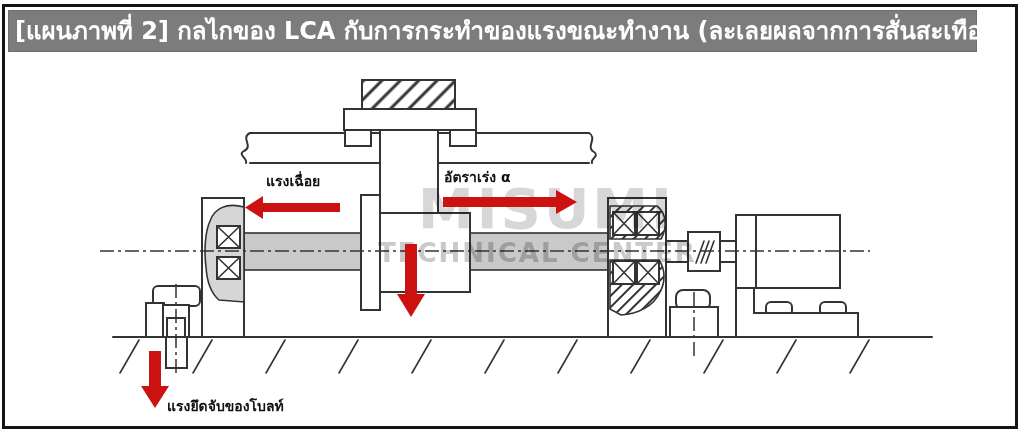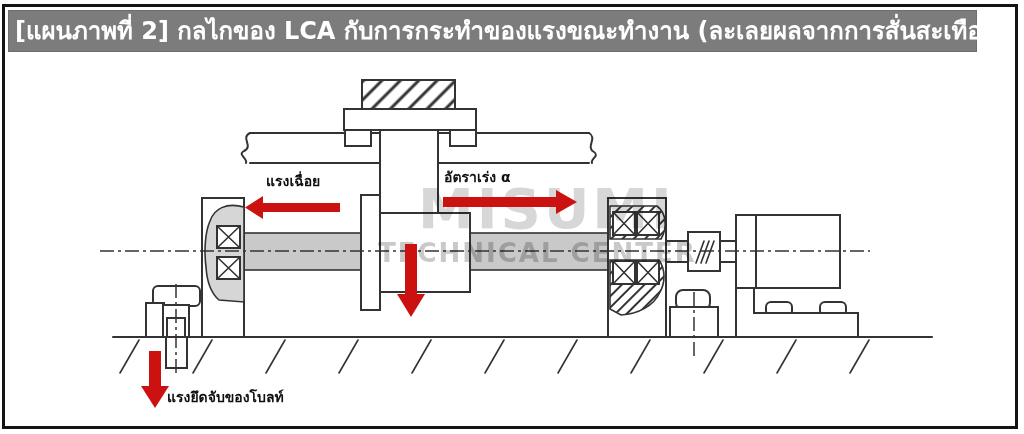--- a/index.html
+++ b/index.html
@@ -170,14 +170,14 @@
       <polygon points="397,294 425,294 411,317"></polygon>
     </g>
     <g class="red">
       <rect x="149" y="351" width="12" height="35"></rect>
       <polygon points="141,386 169,386 155,408"></polygon>
     </g>
   </svg>
 
   <div class="lbl" style="left:266px;top:172px">แรงเฉื่อย</div>
   <div class="lbl" style="left:444px;top:168px">อัตราเร่ง α</div>
-  <div class="lbl" style="left:167px;top:388px">แรงยึดจับของโบลท์</div>
+  <div class="lbl" style="left:167px;top:397px">แรงยึดจับของโบลท์</div>
 </div>
 
 </body></html>

